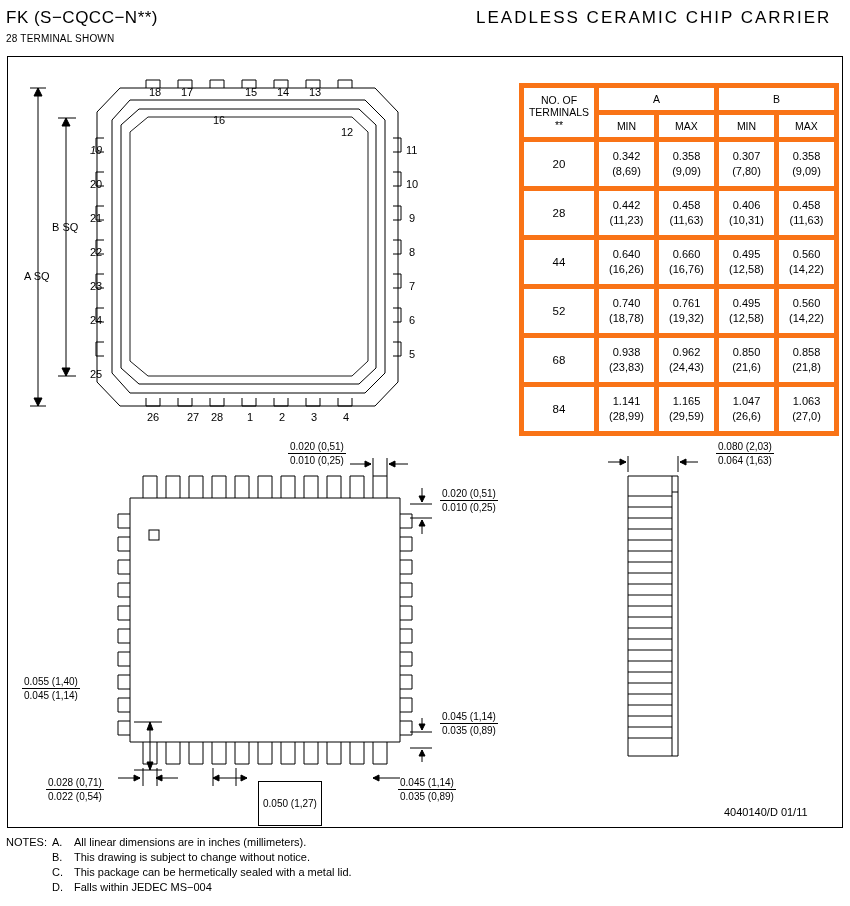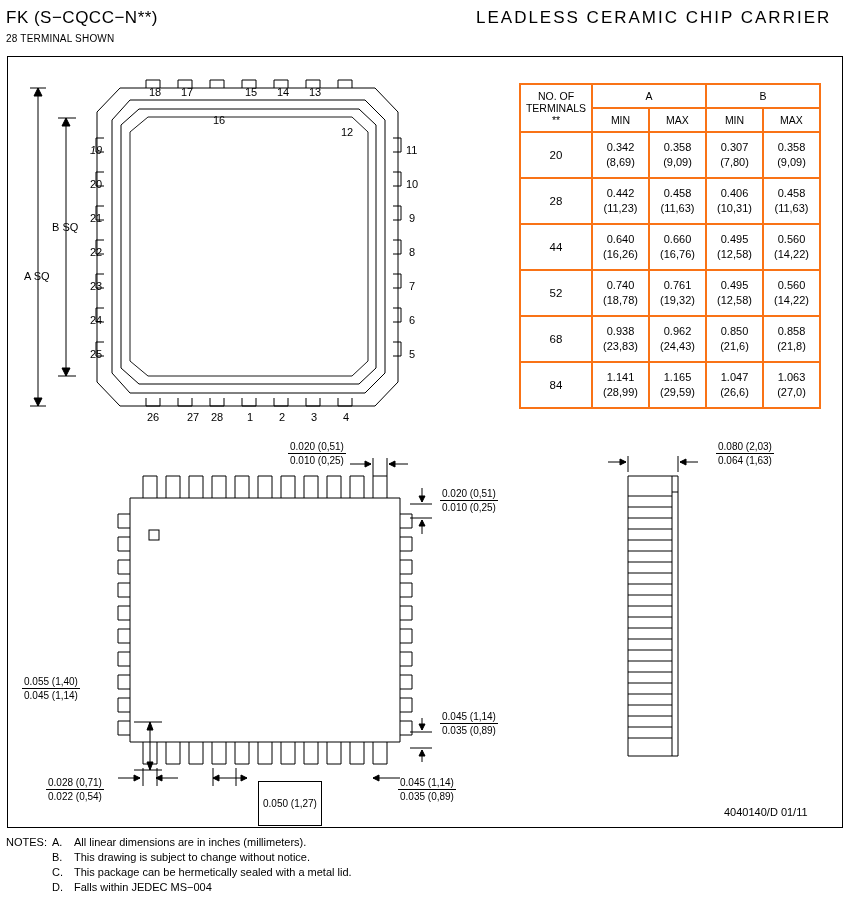--- a/index.html
+++ b/index.html
@@ -42,21 +42,21 @@
   .frac .bot { padding:1px 2px 0 2px; }
   .frac.boxed { border:1px solid #000; padding:16px 4px; }
 
   
   .tbl {
     position:absolute; left:519px; top:83px;
     border-collapse:collapse;
     font-size:11px;
   }
   .tbl td, .tbl th {
-    border:2px solid #f97316;
+    border:5px solid #f97316;
     text-align:center;
     vertical-align:middle;
     font-weight:normal;
     padding:0;
   }
   .tbl .hdr-cell { height:26px; width:70px; line-height:1.15; font-size:10.5px; }
   .tbl .sub-cell { height:22px; width:55px; font-size:10.5px; }
   .tbl .term-cell { height:44px; width:70px; font-size:11.5px; }
   .tbl .val-cell { height:44px; width:55px; line-height:1.35; }
   .tbl .val-cell .v1 { display:block; }
@@ -169,21 +169,21 @@
   <div class="lbl" style="left:409px; top:280px;">7</div>
   <div class="lbl" style="left:409px; top:314px;">6</div>
   <div class="lbl" style="left:409px; top:348px;">5</div>
 
   <div class="lbl" style="left:90px; top:144px;font-style:italic;">19</div>
   <div class="lbl" style="left:90px; top:178px;">20</div>
   <div class="lbl" style="left:90px; top:212px;">21</div>
   <div class="lbl" style="left:90px; top:246px;">22</div>
   <div class="lbl" style="left:90px; top:280px;">23</div>
   <div class="lbl" style="left:90px; top:314px;">24</div>
-  <div class="lbl" style="left:90px; top:348px;text-align:center;">25</div>
+  <div class="lbl" style="left:90px; top:368px;text-align:center;">25</div>
 
   <div class="lbl" style="left:147px; top:411px;">26</div>
   <div class="lbl" style="left:179px; top:411px;margin-left:8px;">27</div>
   <div class="lbl" style="left:211px; top:411px;">28</div>
   <div class="lbl" style="left:247px; top:411px;">1</div>
   <div class="lbl" style="left:279px; top:411px;">2</div>
   <div class="lbl" style="left:311px; top:411px;">3</div>
   <div class="lbl" style="left:343px; top:411px;">4</div>
 
   <div class="lbl" style="left:24px; top:270px;">A SQ</div>

